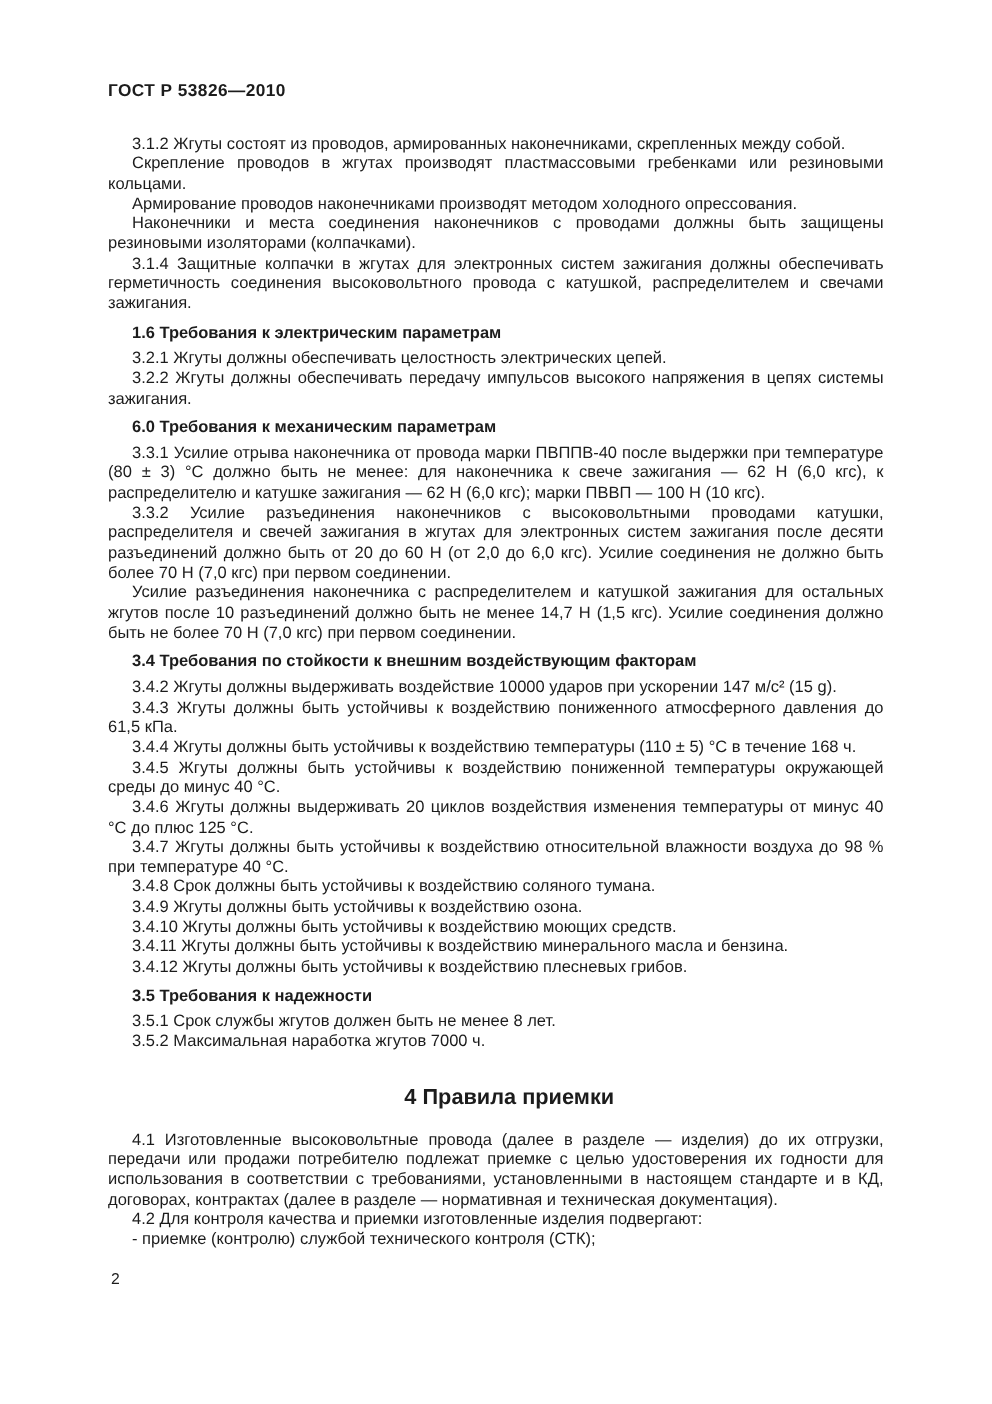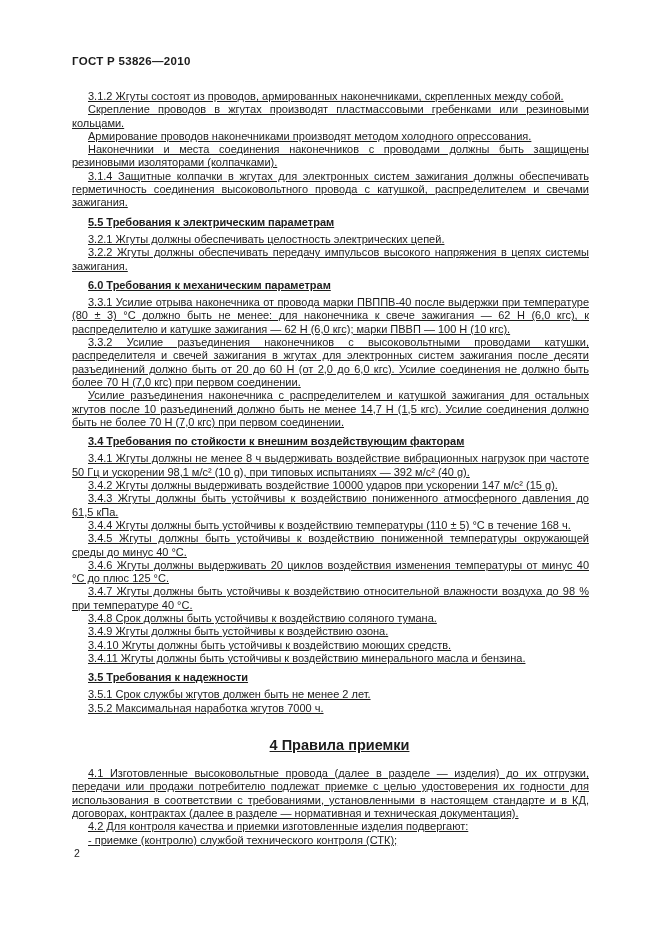--- a/index.html
+++ b/index.html
@@ -29,21 +29,20 @@
     top: 90px;
     left: 72px;
     width: 517px;
   }
   .content p {
     margin: 0;
     font-size: 11px;
     line-height: 13.3px;
     text-align: justify;
     text-indent: 16px;
-    text-decoration: underline;
   }
   .content p.h3 {
     font-weight: bold;
     margin: 6px 0 4px 0;
     text-align: left;
   }
   .content p.h2 {
     font-weight: bold;
     font-size: 14.5px;
     line-height: 18px;
@@ -64,41 +63,41 @@
 <div class="page">
 
   <div class="doc-header">ГОСТ Р 53826—2010</div>
 
   <div class="content">
     <p class="body">3.1.2  Жгуты состоят из проводов, армированных наконечниками, скрепленных между собой.</p>
     <p class="body">Скрепление проводов в жгутах производят пластмассовыми гребенками или резиновыми кольцами.</p>
     <p class="body">Армирование проводов наконечниками производят методом холодного опрессования.</p>
     <p class="body">Наконечники и места соединения наконечников с проводами должны быть защищены резиновыми изоляторами (колпачками).</p>
     <p class="body">3.1.4  Защитные колпачки в жгутах для электронных систем зажигания должны обеспечивать герметичность соединения высоковольтного провода с катушкой, распределителем и свечами зажигания.</p>
-    <p class="h3">5.5  Требования к электрическим параметрам</p>
+    <p class="h3">1.6  Требования к электрическим параметрам</p>
     <p class="body">3.2.1  Жгуты должны обеспечивать целостность электрических цепей.</p>
     <p class="body">3.2.2  Жгуты должны обеспечивать передачу импульсов высокого напряжения в цепях системы зажигания.</p>
     <p class="h3">6.0  Требования к механическим параметрам</p>
     <p class="body">3.3.1  Усилие отрыва наконечника от провода марки ПВППВ-40 после выдержки при температуре (80 ± 3) °С должно быть не менее: для наконечника к свече зажигания — 62 Н (6,0 кгс), к распределителю и катушке зажигания — 62 Н (6,0 кгс); марки ПВВП — 100 Н (10 кгс).</p>
     <p class="body">3.3.2  Усилие разъединения наконечников с высоковольтными проводами катушки, распределителя и свечей зажигания в жгутах для электронных систем зажигания после десяти разъединений должно быть от 20 до 60 Н (от 2,0 до 6,0 кгс). Усилие соединения не должно быть более 70 Н (7,0 кгс) при первом соединении.</p>
     <p class="body">Усилие разъединения наконечника с распределителем и катушкой зажигания для остальных жгутов после 10 разъединений должно быть не менее 14,7 Н (1,5 кгс). Усилие соединения должно быть не более 70 Н (7,0 кгс) при первом соединении.</p>
     <p class="h3">3.4  Требования по стойкости к внешним воздействующим факторам</p>
-    <p class="body">3.4.1  Жгуты должны не менее 8 ч выдерживать воздействие вибрационных нагрузок при частоте 50 Гц и ускорении 98,1 м/с² (10 g), при типовых испытаниях — 392 м/с² (40 g).</p>
     <p class="body">3.4.2  Жгуты должны выдерживать воздействие 10000 ударов при ускорении 147 м/с² (15 g).</p>
     <p class="body">3.4.3  Жгуты должны быть устойчивы к воздействию пониженного атмосферного давления до 61,5 кПа.</p>
     <p class="body">3.4.4  Жгуты должны быть устойчивы к воздействию температуры (110 ± 5) °С в течение 168 ч.</p>
     <p class="body">3.4.5  Жгуты должны быть устойчивы к воздействию пониженной температуры окружающей среды до минус 40 °С.</p>
     <p class="body">3.4.6  Жгуты должны выдерживать 20 циклов воздействия изменения температуры от минус 40 °С до плюс 125 °С.</p>
     <p class="body">3.4.7  Жгуты должны быть устойчивы к воздействию относительной влажности воздуха до 98 % при температуре 40 °С.</p>
     <p class="body">3.4.8  Срок должны быть устойчивы к воздействию соляного тумана.</p>
     <p class="body">3.4.9  Жгуты должны быть устойчивы к воздействию озона.</p>
     <p class="body">3.4.10  Жгуты должны быть устойчивы к воздействию моющих средств.</p>
     <p class="body">3.4.11  Жгуты должны быть устойчивы к воздействию минерального масла и бензина.</p>
+    <p class="body">3.4.12  Жгуты должны быть устойчивы к воздействию плесневых грибов.</p>
     <p class="h3">3.5  Требования к надежности</p>
-    <p class="body">3.5.1  Срок службы жгутов должен быть не менее 2 лет.</p>
+    <p class="body">3.5.1  Срок службы жгутов должен быть не менее 8 лет.</p>
     <p class="body">3.5.2  Максимальная наработка жгутов 7000 ч.</p>
     <p class="h2">4  Правила приемки</p>
     <p class="body">4.1  Изготовленные высоковольтные провода (далее в разделе — изделия) до их отгрузки, передачи или продажи потребителю подлежат приемке с целью удостоверения их годности для использования в соответствии с требованиями, установленными в настоящем стандарте и в КД, договорах, контрактах (далее в разделе — нормативная и техническая документация).</p>
     <p class="body">4.2  Для контроля качества и приемки изготовленные изделия подвергают:</p>
     <p class="body">- приемке (контролю) службой технического контроля (СТК);</p>
   </div>
 
   <div class="page-number">2</div>
 
 </div>

